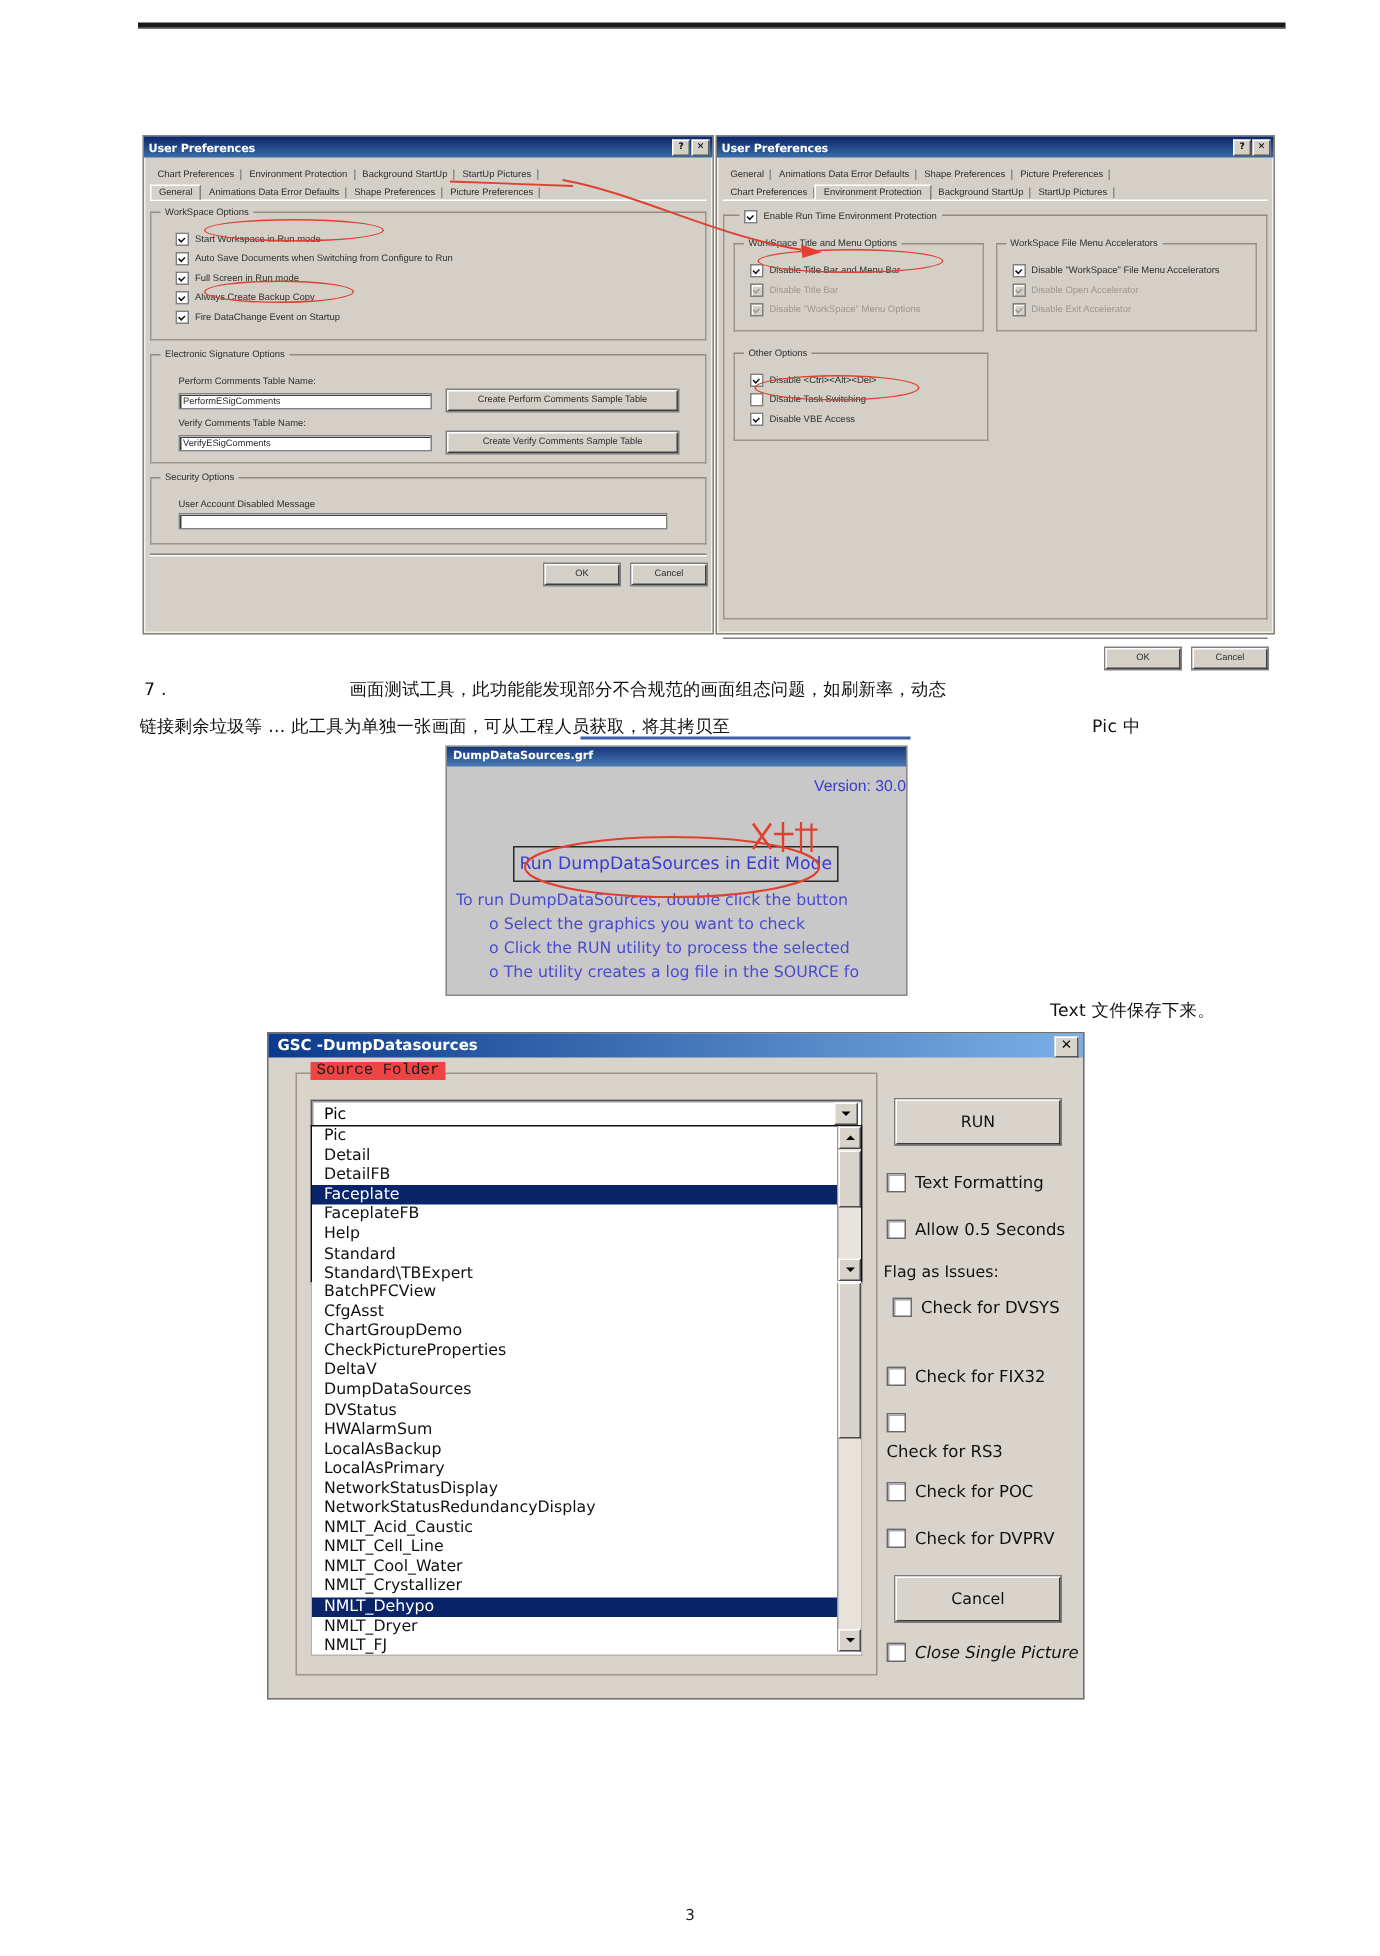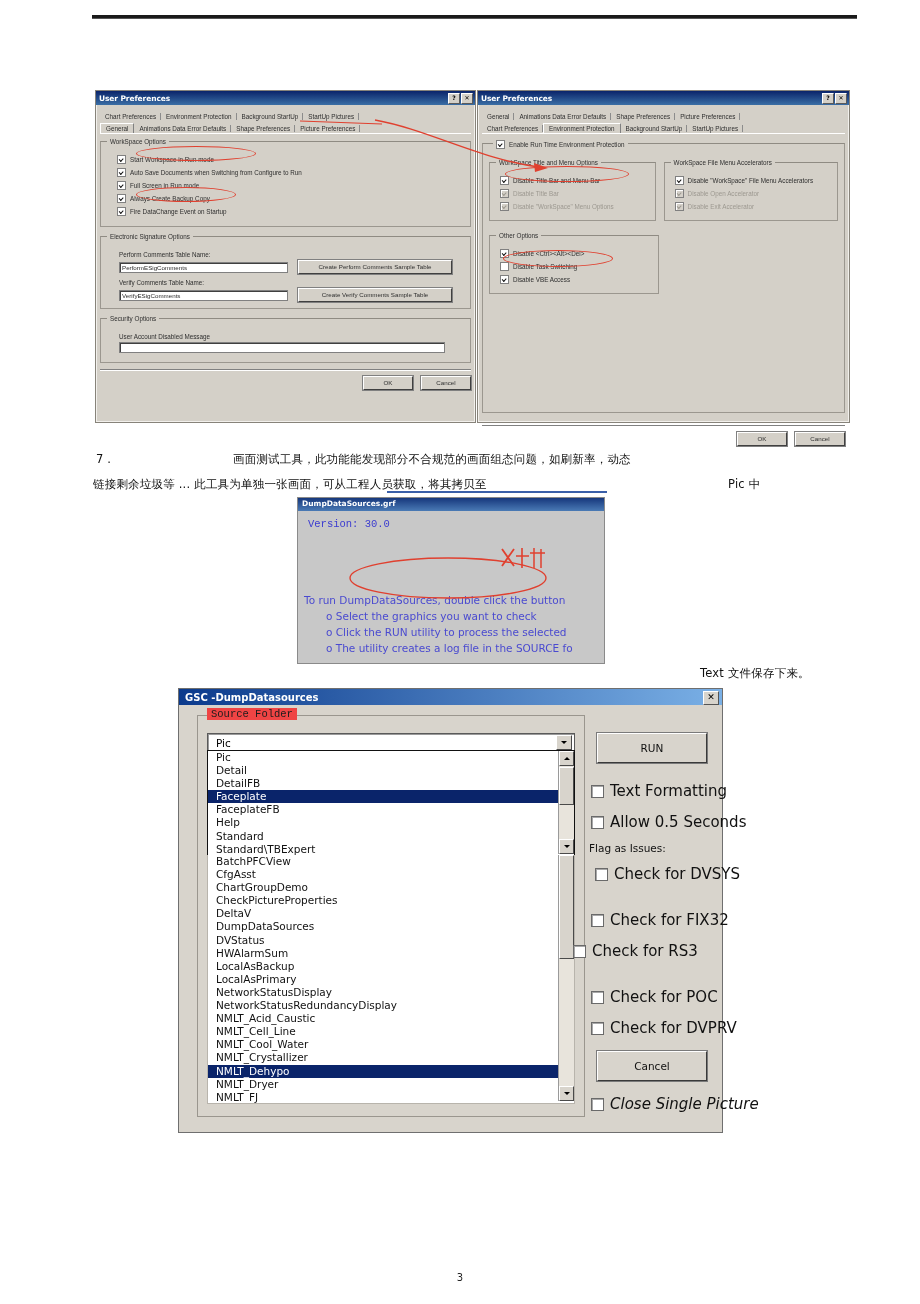--- a/index.html
+++ b/index.html
@@ -70,21 +70,21 @@
   .cn{position:absolute;font-family:"DejaVu Sans",sans-serif;font-size:11.5px;
     color:#111;white-space:nowrap;letter-spacing:0.2px;}
 
   
   .grf{position:absolute;left:297px;top:497px;width:306px;height:165px;
     background:#c8c8c8;border:1px solid #8a8a8a;}
   .grf-title{height:12px;background:linear-gradient(to bottom,#16377c,#4a7ab5);
     color:#fff;font-size:7.5px;font-weight:bold;padding:1px 0 0 4px;
     font-family:"DejaVu Sans",sans-serif;}
   .grf-ver{font-size:10.5px;color:#3b3bd0;margin:7px 0 0 10px;
-    font-family:Liberation Mono, monospace;}
+    font-family:Liberation Sans, sans-serif;text-align:right;}
   .grf-btn{position:absolute;left:44px;top:66px;width:215px;height:22px;
     background:#c8c8c8;border:1.4px solid #2a2a2a;color:#3b3bd0;
     font-size:11.5px;text-align:center;line-height:21px;
     font-family:"DejaVu Sans",sans-serif;}
   .grf-txt{position:absolute;color:#4a4ad0;font-size:10.5px;
     font-family:"DejaVu Sans",sans-serif;white-space:nowrap;}
 
   
   .gsc{position:absolute;left:178px;top:688px;width:543px;height:443px;
     background:#d8d4cc;border:1px solid #6f6f6f;}
@@ -118,22 +118,22 @@
   .sb{position:absolute;width:15px;background:#e8e4dc;border-left:1px solid #9a9a9a;}
   .sb-btn{height:13px;background:#d8d4cc;border:1px solid #fff;
     border-right-color:#4a4a4a;border-bottom-color:#4a4a4a;
     display:flex;align-items:center;justify-content:center;}
   .sb-thumb{background:#d8d4cc;border:1px solid #fff;
     border-right-color:#4a4a4a;border-bottom-color:#4a4a4a;}
   .gbtn{position:absolute;background:#d8d4cc;border:1px solid #fff;
     border-right-color:#3a3a3a;border-bottom-color:#3a3a3a;
     box-shadow:0 0 0 1px #7a7a7a;font-size:10.5px;color:#111;text-align:center;
     font-family:"DejaVu Sans",sans-serif;display:flex;align-items:center;justify-content:center;}
-  .gchk{position:absolute;display:flex;align-items:center;gap:6px;
-    font-size:15px;color:#111;font-family:"DejaVu Sans",sans-serif;white-space:nowrap;}
+  .gchk{position:absolute;display:flex;gap:6px;
+    font-size:11px;color:#111;font-family:"DejaVu Sans",sans-serif;white-space:nowrap;}
   .gcb{width:11px;height:11px;background:#fff;border:1px solid #6a6a6a;
     box-shadow:1px 1px 0 #a8a8a8 inset;flex:none;}
   .gtext{position:absolute;font-size:10.5px;color:#111;
     font-family:"DejaVu Sans",sans-serif;white-space:nowrap;}
 
   .pageno{position:absolute;left:0;top:1272px;width:920px;text-align:center;
     font-size:10px;color:#222;font-family:"DejaVu Sans",sans-serif;}
   .underline-blue{position:absolute;background:#3a5fa8;height:1.5px;}
 </style>
 </head>
@@ -322,20 +322,21 @@
 
   <div class="cn" style="left:96px;top:452px;">7 .</div>
   <div class="cn" style="left:93px;top:477px;">链接剩余垃圾等  ... 此工具为单独一张画面，可从工程人员获取，将其拷贝至</div>
   <div class="cn" style="left:233px;top:452px;">画面测试工具，此功能能发现部分不合规范的画面组态问题，如刷新率，动态</div>
   <div class="cn" style="left:683px;top:477px;margin-left:45px;">Pic 中</div>
   <div class="underline-blue" style="left:387px;top:491px;width:220px;"></div>
 
   <div class="grf">
     <div class="grf-title">DumpDataSources.grf</div>
     <div class="grf-ver">Version: 30.0</div>
+    <div class="grf-btn">Run DumpDataSources in Edit Mode</div>
     <div class="grf-txt" style="left:6px;top:96px;">To run DumpDataSources, double click the button</div>
     <div class="grf-txt" style="left:28px;top:112px;">o Select the graphics you want to check</div>
     <div class="grf-txt" style="left:28px;top:128px;">o Click the RUN utility to process the selected</div>
     <div class="grf-txt" style="left:28px;top:144px;">o The utility creates a log file in the SOURCE fo</div>
   </div>
 
   <svg class="redsvg" width="920" height="1304">
     <ellipse cx="448" cy="578" rx="98" ry="20" stroke="#e0402f" stroke-width="1.4" fill="none"></ellipse>
     <path d="M 502 549 L 514 566 M 514 549 L 502 566" stroke="#e0402f" stroke-width="1.8" fill="none"></path>
     <path d="M 522 548 L 522 568 M 516 556 L 529 556" stroke="#e0402f" stroke-width="1.6" fill="none"></path>
@@ -427,21 +428,21 @@
     <div class="gtext" style="left:410px;top:153px;">Flag as Issues:</div>
 
     <div class="gchk" style="left:416px;top:176px;">
       <span class="gcb"></span>
       <span>Check for DVSYS</span>
     </div>
     <div class="gchk" style="left:412px;top:222px;">
       <span class="gcb"></span>
       <span>Check for FIX32</span>
     </div>
-    <div class="gchk" style="left:394px;top:253px;">
+    <div class="gchk" style="left:412px;top:253px;flex-direction:column;">
       <span class="gcb"></span>
       <span>Check for RS3</span>
     </div>
     <div class="gchk" style="left:412px;top:299px;">
       <span class="gcb"></span>
       <span>Check for POC</span>
     </div>
     <div class="gchk" style="left:412px;top:330px;">
       <span class="gcb"></span>
       <span>Check for DVPRV</span>

